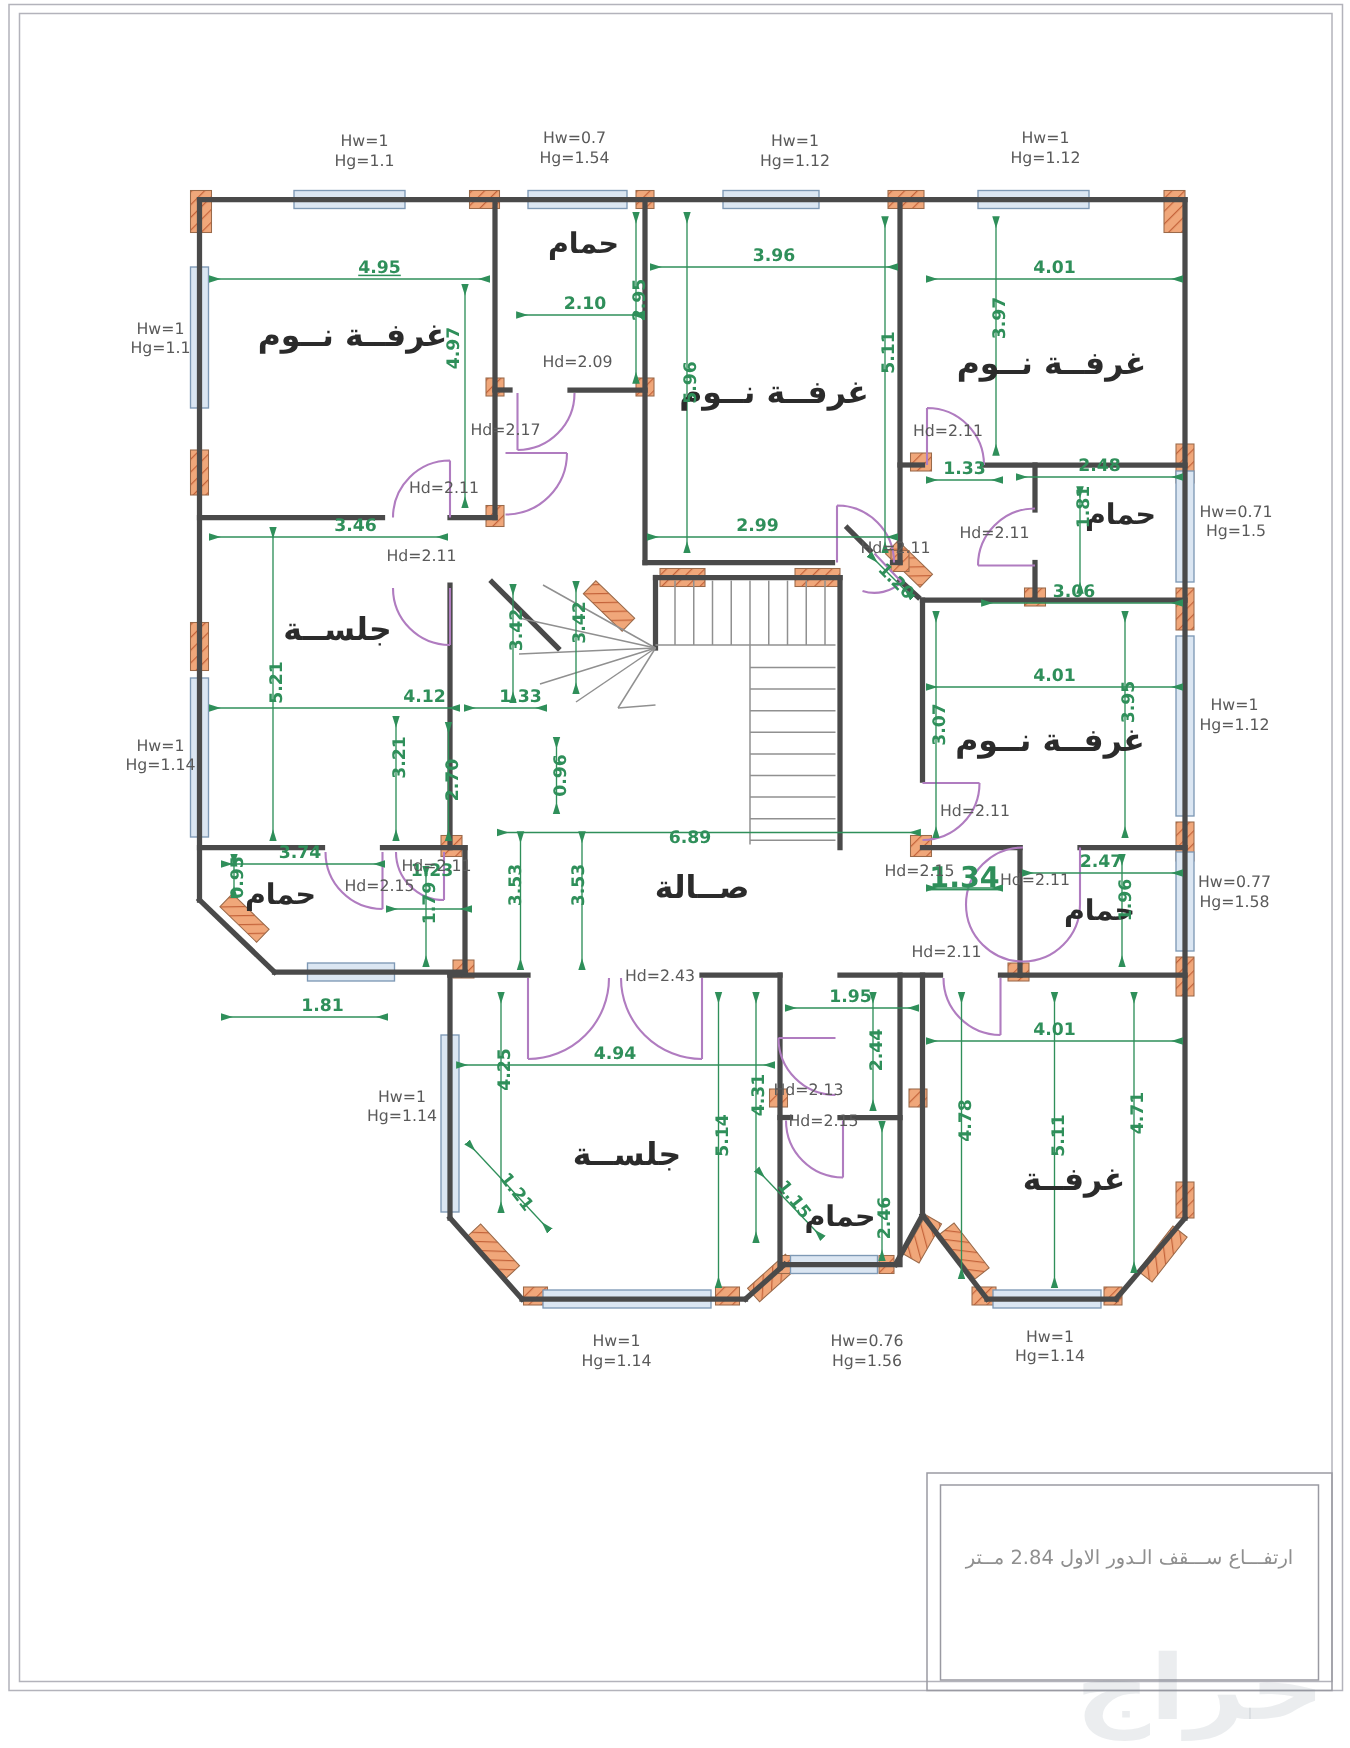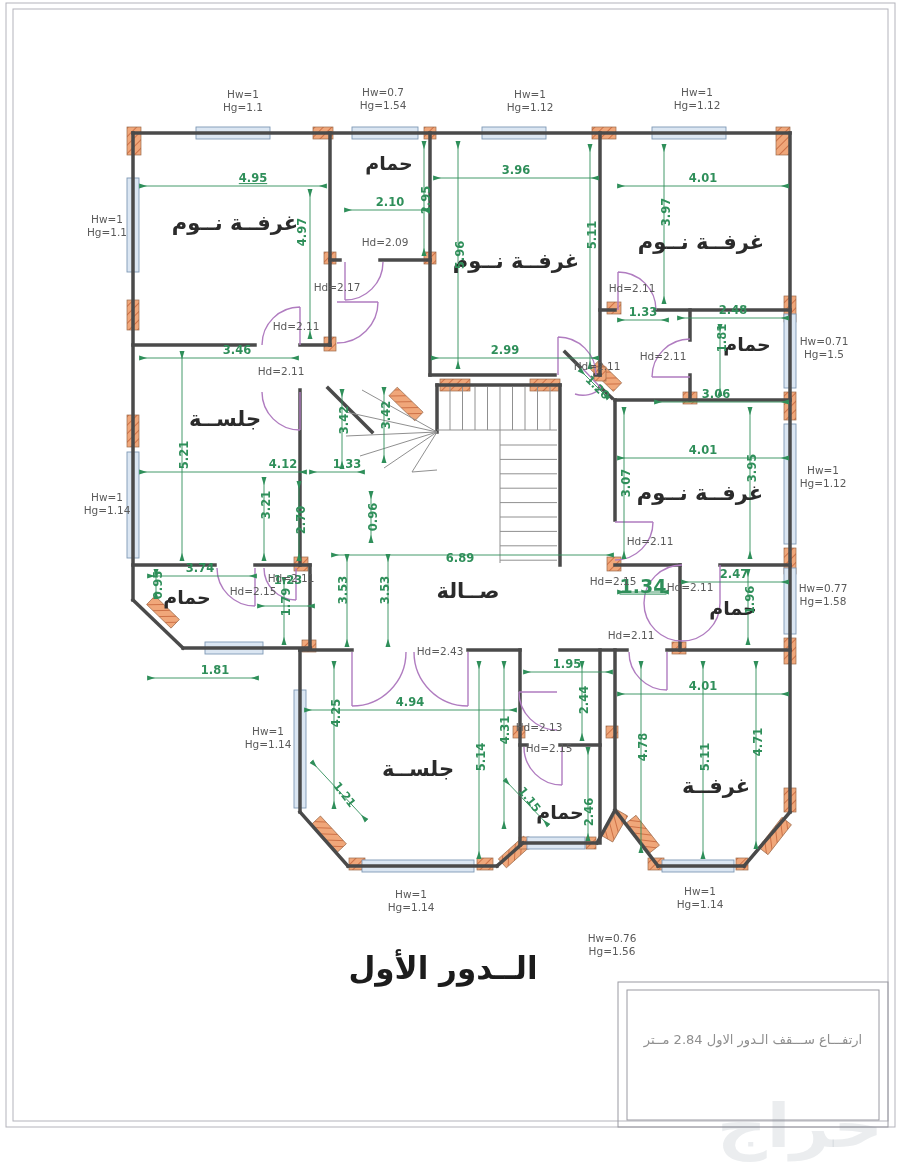--- a/index.html
+++ b/index.html
@@ -366,22 +366,21 @@
       <div class="lbl wins" style="left: 824px; top: 348px; transform: translate(-50%, -50%);">Hw=0.71
 Hg=1.5</div>
       <div class="lbl wins" style="left: 823px; top: 477px; transform: translate(-50%, -50%);">Hw=1
 Hg=1.12</div>
       <div class="lbl wins" style="left: 823px; top: 595px; transform: translate(-50%, -50%);">Hw=0.77
 Hg=1.58</div>
       <div class="lbl wins" style="left: 268px; top: 738px; transform: translate(-50%, -50%);">Hw=1
 Hg=1.14</div>
       <div class="lbl wins" style="left: 411px; top: 901px; transform: translate(-50%, -50%);">Hw=1
 Hg=1.14</div>
-      <div class="lbl wins" style="left: 612px; top: 901px; transform: translate(-50%, -50%); margin-top: 44px;">Hw=0.76
+      <div class="lbl wins" style="left: 578px; top: 901px; transform: translate(-50%, -50%);">Hw=0.76
 Hg=1.56</div>
       <div class="lbl wins" style="left: 700px; top: 898px; transform: translate(-50%, -50%);">Hw=1
 Hg=1.14</div>
     </div>
 
-  <div id="plan-title">الــدور الأول</div>
   <div id="tb-text">ارتفـــاع ســـقف الـدور الاول 2.84 مــتر</div>
   <div id="watermark">حراج</div>
 </div>
 
 </body></html>

